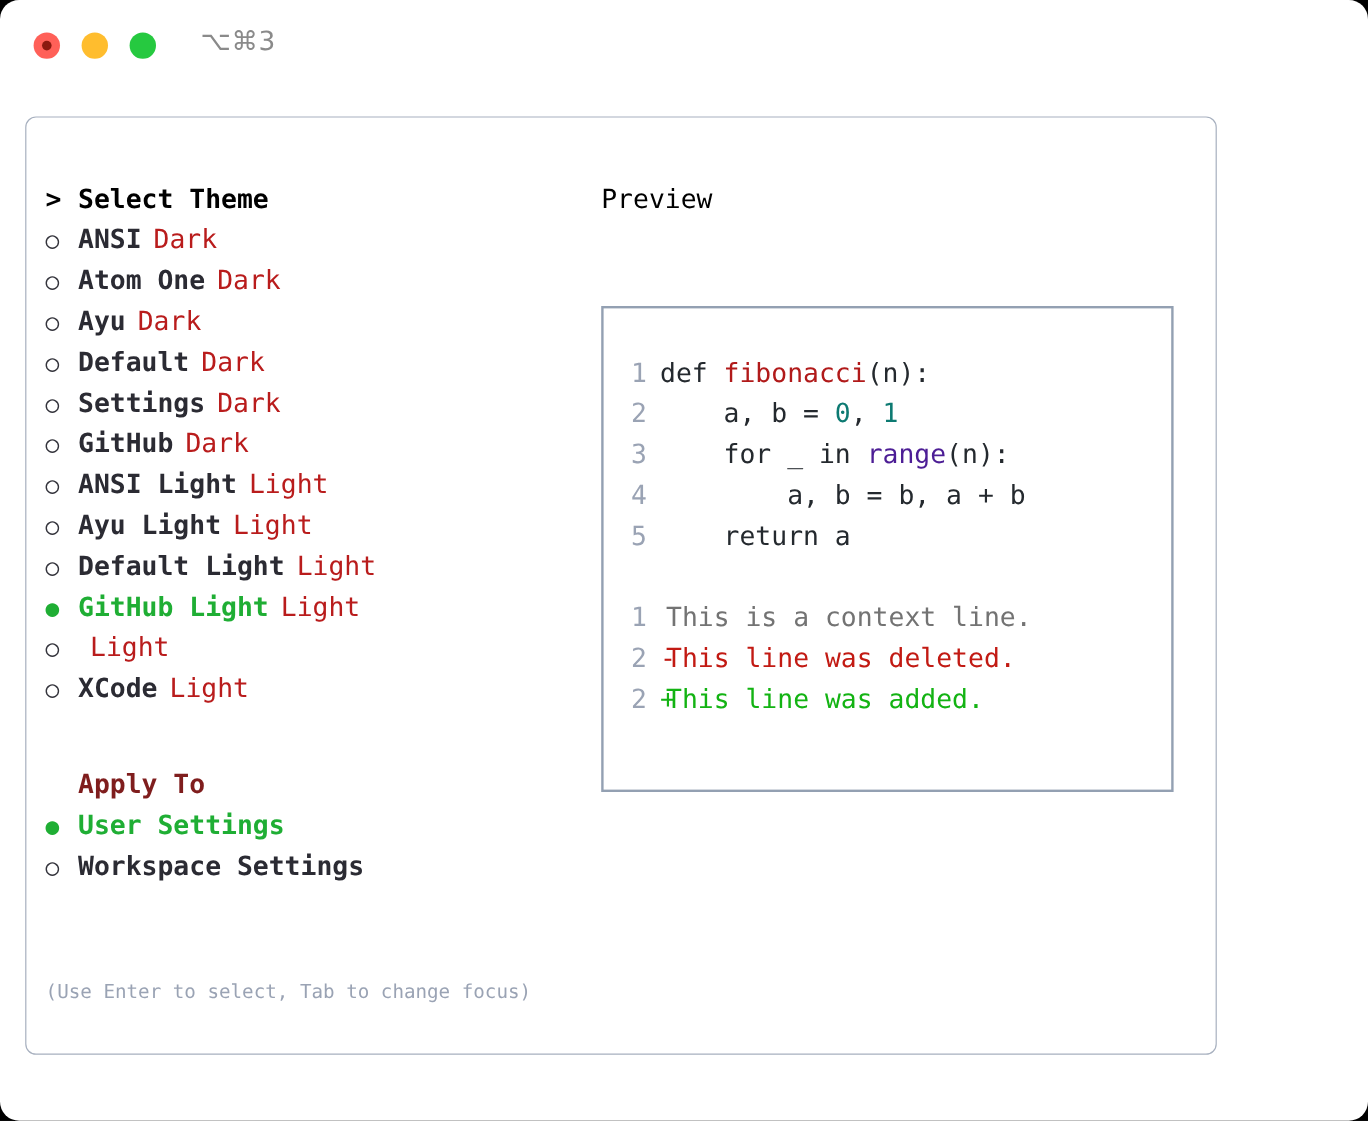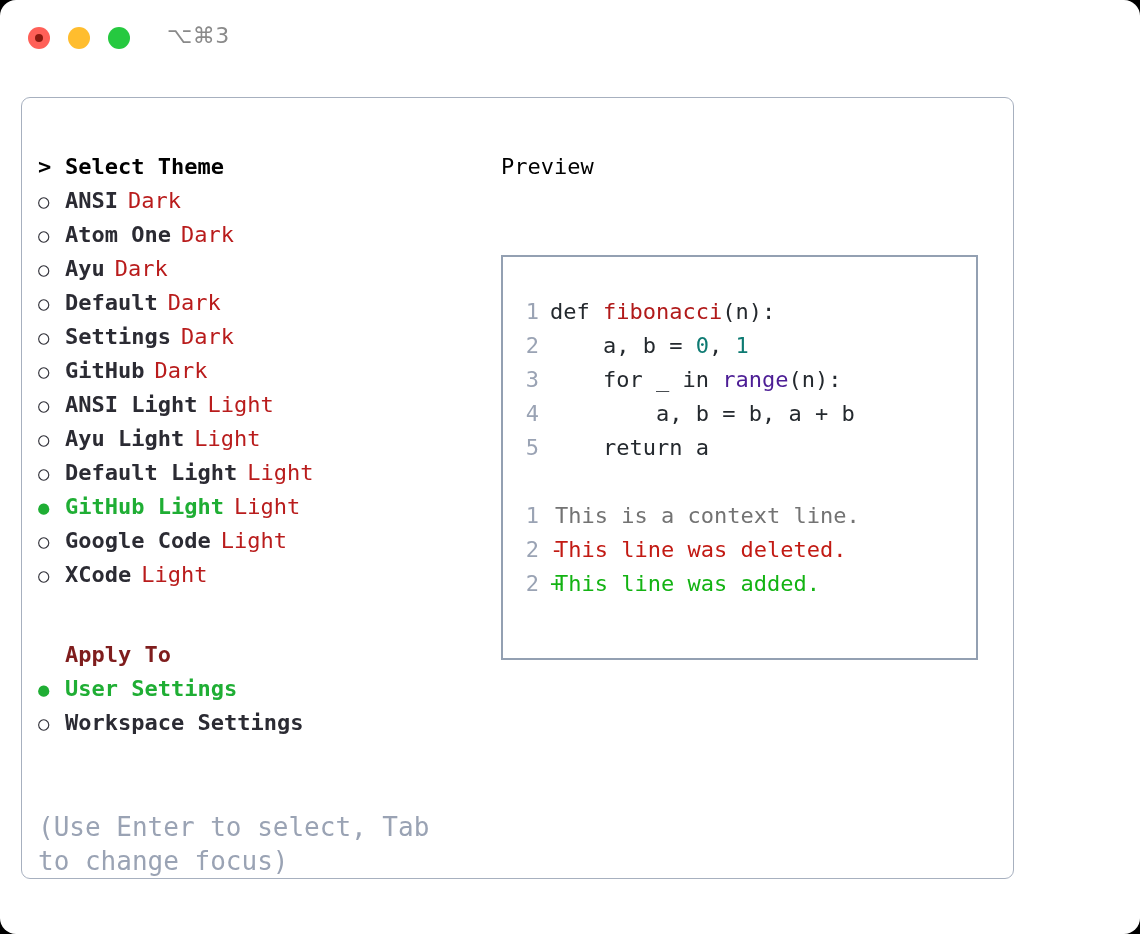--- a/index.html
+++ b/index.html
@@ -109,21 +109,21 @@
     color: #b91c1c;
     padding-left: 10px;
   }
 
   .section-gap { height: 46px; }
 
   .hint {
     position: absolute;
     left: 16px; top: 712px;
     width: 410px;
-    font-size: 26px;
+    font-size: 16px;
     line-height: 34px;
     color: #9aa3b4;
     white-space: pre-wrap;
   }
 
   
   .right-col {
     position: absolute;
     left: 479px; top: 52px;
     width: 500px;
@@ -212,21 +212,21 @@
           <div class="row"><span class="marker">○</span><span class="label">ANSI</span><span class="tag">Dark</span></div>
           <div class="row"><span class="marker">○</span><span class="label">Atom One</span><span class="tag">Dark</span></div>
           <div class="row"><span class="marker">○</span><span class="label">Ayu</span><span class="tag">Dark</span></div>
           <div class="row"><span class="marker">○</span><span class="label">Default</span><span class="tag">Dark</span></div>
           <div class="row"><span class="marker">○</span><span class="label">Settings</span><span class="tag">Dark</span></div>
           <div class="row"><span class="marker">○</span><span class="label">GitHub</span><span class="tag">Dark</span></div>
           <div class="row"><span class="marker">○</span><span class="label">ANSI Light</span><span class="tag">Light</span></div>
           <div class="row"><span class="marker">○</span><span class="label">Ayu Light</span><span class="tag">Light</span></div>
           <div class="row"><span class="marker">○</span><span class="label">Default Light</span><span class="tag">Light</span></div>
           <div class="row"><span class="marker selected">●</span><span class="label selected">GitHub Light</span><span class="tag">Light</span></div>
-          <div class="row"><span class="marker">○</span><span class="label">Google Code</span><span class="tag">Light</span></div>
+          <div class="row"><span class="marker">○</span><span class="tag">Light</span></div>
           <div class="row"><span class="marker">○</span><span class="label">XCode</span><span class="tag">Light</span></div>
         </div>
 
       <div class="section-gap"></div>
 
       <div class="row">
         <span class="marker"></span>
         <span class="label plain">Apply To</span>
       </div>
 

